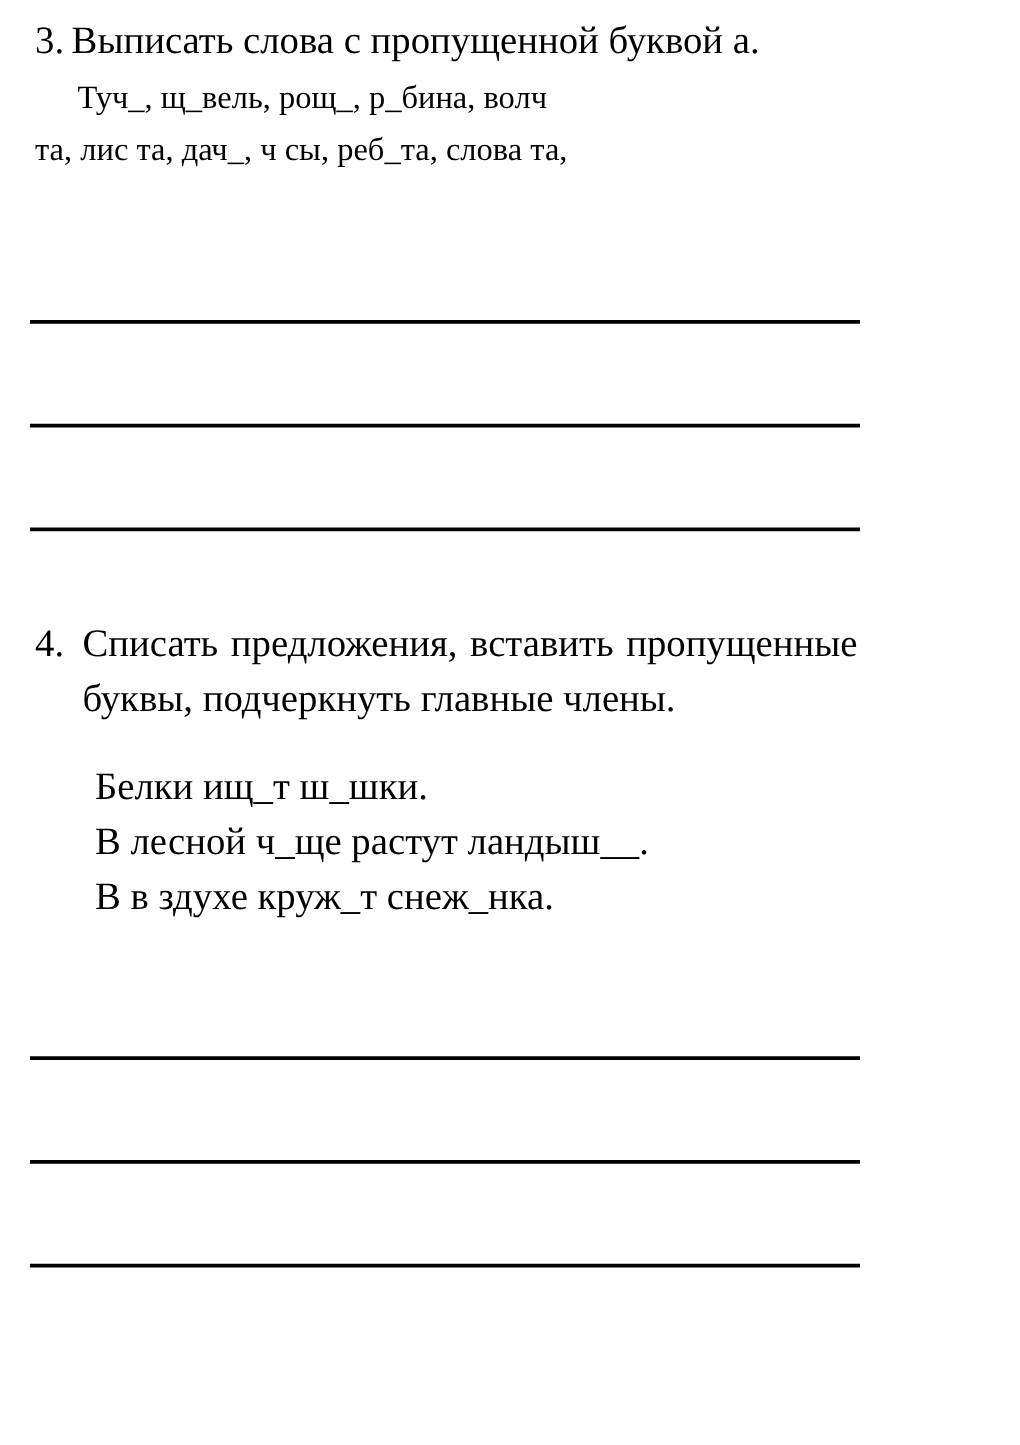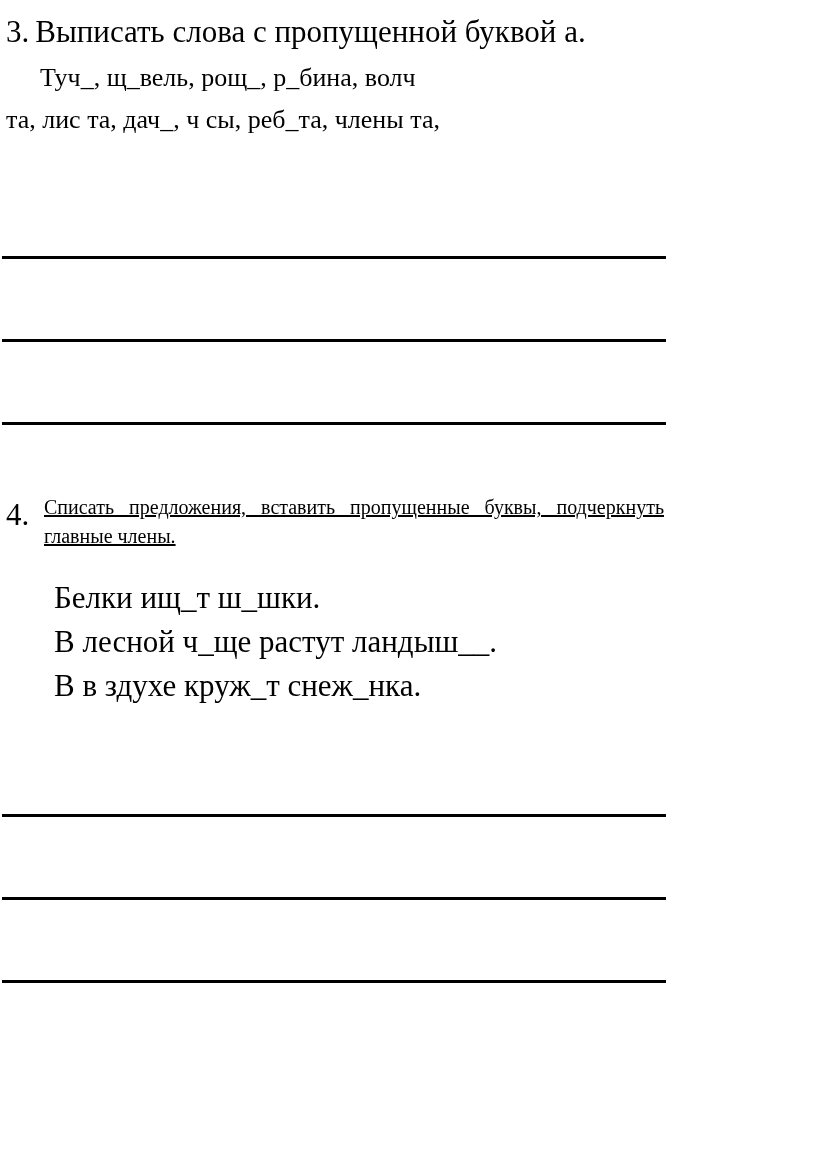--- a/index.html
+++ b/index.html
@@ -13,20 +13,21 @@
     font-family: "Liberation Serif", serif;
     color: #000000;
     overflow: hidden;
   }
   .page {
     position: relative;
     width: 668px;
     height: 1156px;
     box-sizing: border-box;
     padding: 10px 0 0 0;
+    margin-left: 22px;
   }
   .task3 {
     padding: 0 4px 0 6px;
   }
   .task3-head {
     font-size: 31px;
     line-height: 1.45;
     text-align: justify;
     text-align-last: left;
     margin: 0;
@@ -65,26 +66,25 @@
   .task4-num {
     font-size: 31px;
     line-height: 1.42;
     width: 38px;
     flex: 0 0 38px;
   }
   .task4-body {
     flex: 1 1 auto;
   }
   .task4-instr {
-    font-size: 20px;
+    font-size: 31px;
     line-height: 1.42;
     text-align: justify;
     text-align-last: left;
     margin: 0;
-    text-decoration: underline;
   }
   .sentence {
     font-size: 31px;
     line-height: 1.42;
     margin: 0;
     text-indent: 10px;
   }
   .sentence.first {
     margin-top: 26px;
   }
@@ -96,21 +96,21 @@
 </head>
 <body>
 
 <div class="page">
 
   <section class="task3">
     <p class="task3-head">
       <span class="num">3.</span><span>Выписать слова с пропущенной буквой а.</span>
     </p>
     <p class="task3-words">Туч_, щ_вель, рощ_, р_бина, волч</p>
-    <p class="task3-words" style="text-indent:0">та, лис та, дач_, ч сы, реб_та, члены та,</p>
+    <p class="task3-words" style="text-indent:0">та, лис та, дач_, ч сы, реб_та, слова та,</p>
   </section>
 
   <section class="answer-lines">
     <div class="rule-gap"></div>
     <div class="rule"></div>
     <div class="rule-gap-small"></div>
     <div class="rule"></div>
     <div class="rule-gap-small"></div>
     <div class="rule"></div>
   </section>

